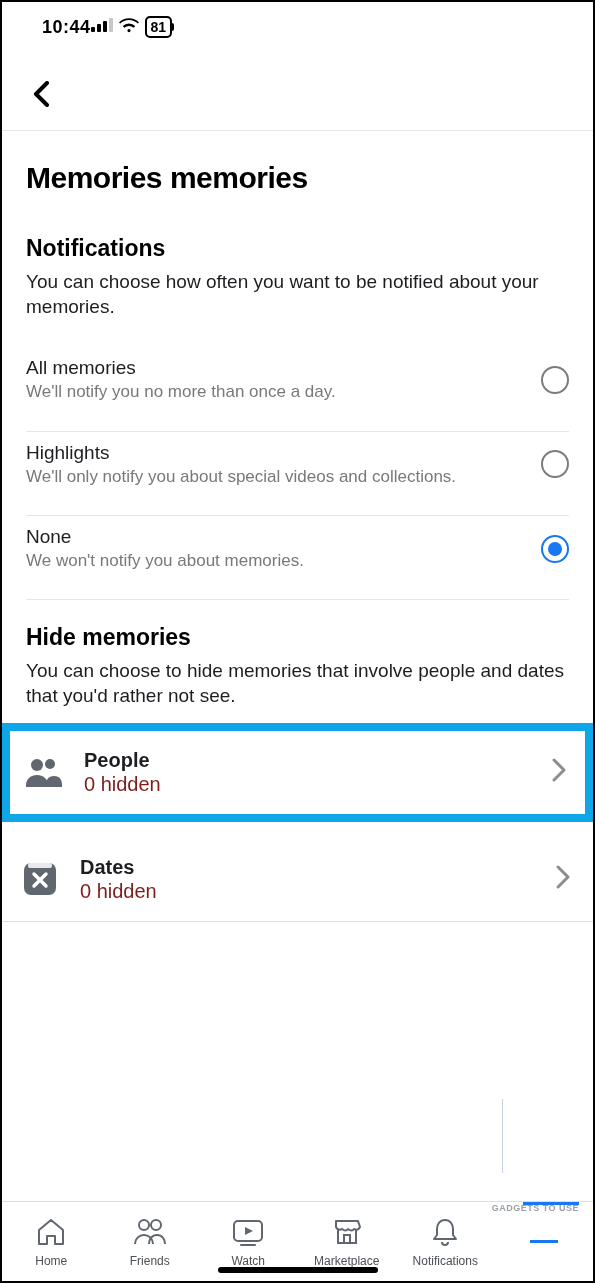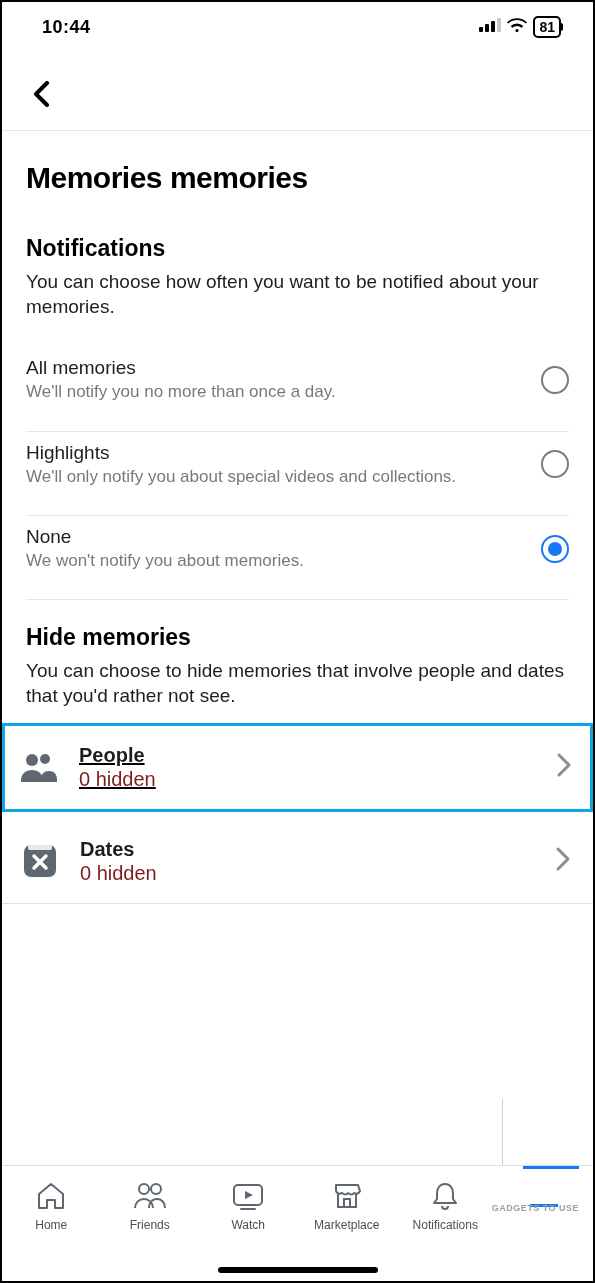--- a/index.html
+++ b/index.html
@@ -1,20 +1,20 @@
 <!DOCTYPE html>
 <html><head>
   <meta charset="utf-8">
   <style>
     * { margin: 0; padding: 0; box-sizing: border-box; font-family: -apple-system, BlinkMacSystemFont, "Segoe UI", Helvetica, Arial, sans-serif; }
     html, body { height: 100%; }
     body { width: 595px; height: 1283px; background: #fff; position: relative; overflow: hidden; border: 2px solid #000; }
 
     
-    .status-bar { height: 50px; display: flex; align-items: center; justify-content: space-between; padding: 0 32px 0 40px; }
+    .status-bar { height: 50px; display: flex; align-items: center; justify-content: flex-start; padding: 0 32px 0 40px; }
     .status-time { font-size: 18px; font-weight: 700; letter-spacing: 0.5px; }
     .status-right { display: flex; align-items: center; gap: 6px; }
     .battery-box { border: 2px solid #000; border-radius: 5px; padding: 0 4px; font-size: 14px; font-weight: 800; line-height: 18px; display: flex; align-items: center; position: relative; }
     .battery-box::after { content: ""; position: absolute; right: -4px; top: 50%; transform: translateY(-50%); width: 2px; height: 8px; background: #000; border-radius: 0 2px 2px 0; }
 
     
     .header { padding: 24px 22px 18px; }
     .back-btn { width: 36px; height: 36px; display: flex; align-items: center; justify-content: center; }
     .back-btn svg { display: block; }
 
@@ -33,35 +33,35 @@
     .option-title { font-size: 19px; font-weight: 400; color: #1c1e21; margin-bottom: 2px; }
     .option-sub { font-size: 17px; color: #77797c; line-height: 1.25; }
     .radio { width: 28px; height: 28px; border: 2.5px solid #7c7c7c; border-radius: 50%; flex-shrink: 0; position: relative; }
     .radio.selected { border-color: #1877f2; }
     .radio.selected::after { content: ""; position: absolute; top: 50%; left: 50%; width: 14px; height: 14px; background: #1877f2; border-radius: 50%; transform: translate(-50%, -50%); }
 
     .hide-section { margin-top: 24px; }
     .hide-desc { font-size: 19px; line-height: 1.3; color: #1c1e21; margin-bottom: 14px; }
 
     
-    .row-highlight-wrap { border: 3px solid #0ea5e9; margin: 0 -24px 8px -24px; padding: 0; text-decoration: underline; }
+    .row-highlight-wrap { border: 8px solid #0ea5e9; margin: 0 -24px 16px -24px; padding: 0; }
     .list-row { display: flex; align-items: center; padding: 18px 22px 18px 18px; gap: 20px; }
     .row-highlight-wrap .list-row { padding-left: 14px; padding-right: 18px; }
     .list-row-outer { margin: 0 -24px; padding: 0 0; border-radius: 11px; }
     .list-row-outer .list-row { padding-left: 18px; padding-right: 22px; }
     .row-icon { width: 40px; height: 40px; display: flex; align-items: center; justify-content: center; flex-shrink: 0; }
     .row-text { flex: 1; }
     .row-title { font-size: 20px; font-weight: 600; color: #1c1e21; }
     .row-sub { font-size: 20px; color: #7f1d1d; margin-top: 1px; }
     .chevron { flex-shrink: 0; }
 
     .big-divider { height: 1px; background: #e0e0e0; margin: 0 -24px; }
 
     
-    .tab-bar { position: absolute; bottom: 0; left: 0; right: 0; height: 116px; display: flex; border-top: 1px solid #dddfe2; background: #fff; }
+    .tab-bar { position: absolute; bottom: 0; left: 0; right: 0; height: 80px; display: flex; border-top: 1px solid #dddfe2; background: #fff; }
     .tab { flex: 1; display: flex; flex-direction: column; align-items: center; justify-content: flex-start; padding-top: 14px; gap: 6px; position: relative; }
     .tab-icon { height: 32px; display: flex; align-items: center; justify-content: center; }
     .tab-label { font-size: 12px; color: #4b4f56; font-weight: 400; }
     .tab-indicator { position: absolute; top: 0; right: 14px; left: auto; width: 56px; height: 3px; background: #1877f2; }
     .tab-strip { position: absolute; top: 38px; left: 50%; transform: translateX(-50%); width: 28px; height: 3px; background: #1877f2; }
 
     
     .home-indicator { position: absolute; bottom: 8px; left: 50%; transform: translateX(-50%); width: 160px; height: 6px; background: #000; border-radius: 3px; }
 
     

